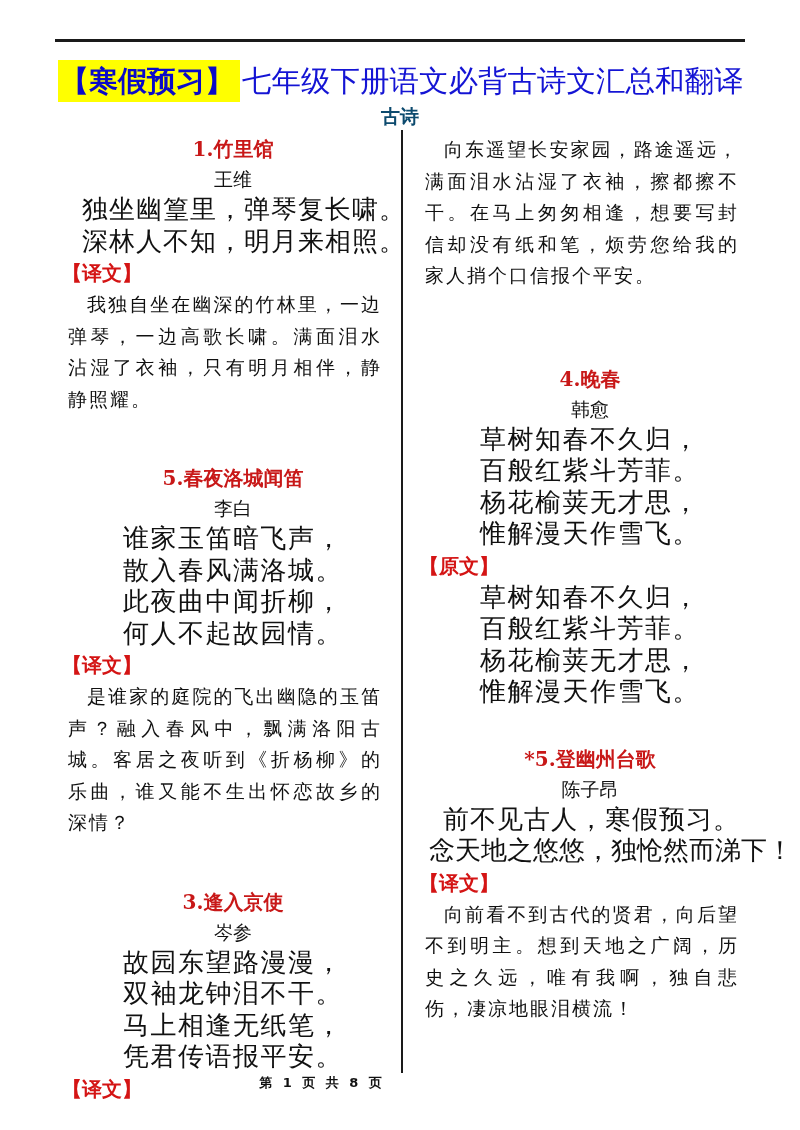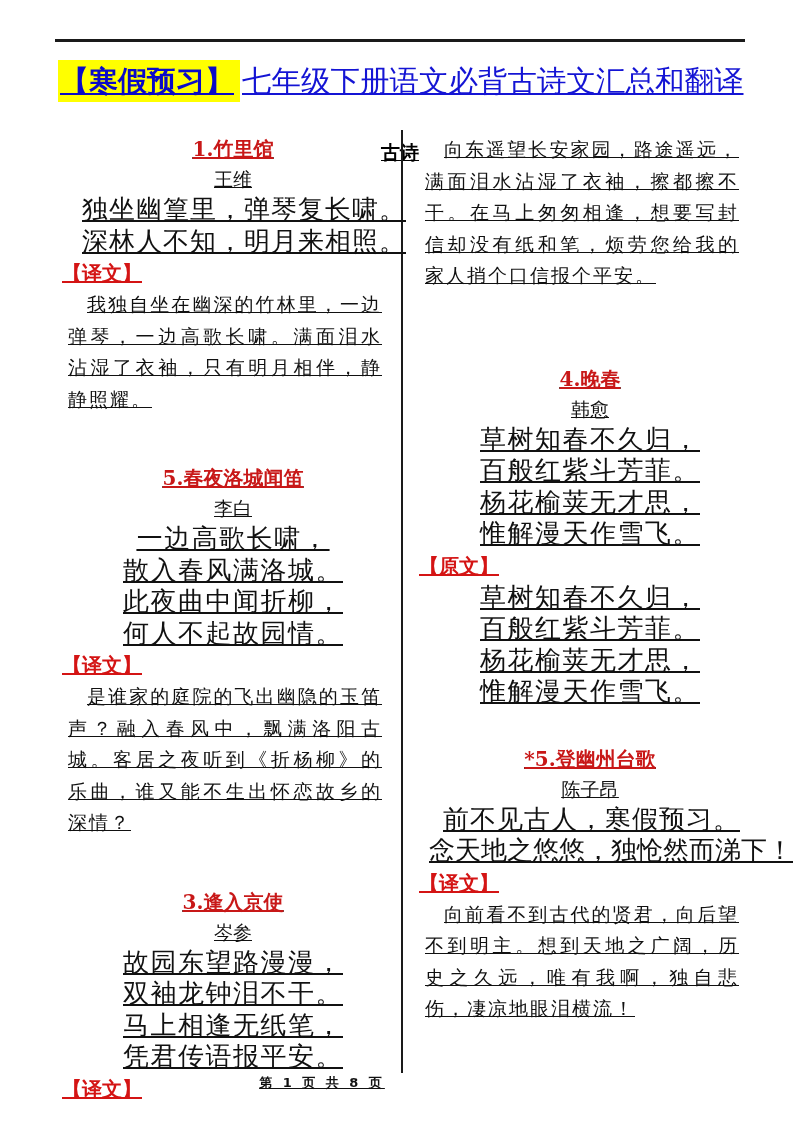--- a/index.html
+++ b/index.html
@@ -1,15 +1,15 @@
 <!DOCTYPE html>
 <html><head>
   <meta charset="utf-8">
   <style>
-    * { margin: 0; padding: 0; box-sizing: border-box; text-decoration: underline; }
+    * { margin: 0; padding: 0; box-sizing: border-box; }
     html, body {
       width: 800px;
       height: 1130px;
       background: #ffffff;
       overflow: hidden;
     }
     body {
       position: relative;
       font-family: "DejaVu Sans", "Liberation Sans", sans-serif;
       color: #111111;
@@ -48,25 +48,24 @@
       font-size: 29.5px;
       letter-spacing: 0px;
       padding-left: 2px;
     }
     .section-label {
       position: absolute;
       left: 0;
       top: 104px;
       width: 800px;
       text-align: center;
-      color: #000000;
+      color: #0c4a6e;
       font-size: 19px;
       line-height: 24px;
       font-weight: bold;
-      margin-top: 36px;
     }
     .divider {
       position: absolute;
       left: 401px;
       top: 130px;
       width: 2px;
       height: 943px;
       background: #1a1a1a;
     }
     .col {
@@ -157,21 +156,21 @@
     <div class="verse verse-wide">深林人不知，明月来相照。</div>
     <div class="marker">【译文】</div>
     <p class="translation">我独自坐在幽深的竹林里，一边弹琴，一边高歌长啸。满面泪水沾湿了衣袖，只有明月相伴，静静照耀。</p>
   </section>
 
   <div class="gap-lg"></div>
 
   <section>
     <div class="poem-title">5.春夜洛城闻笛</div>
     <div class="poem-author">李白</div>
-    <div class="verse">一边高歌长啸，</div>
+    <div class="verse">谁家玉笛暗飞声，</div>
     <div class="verse">散入春风满洛城。</div>
     <div class="verse">此夜曲中闻折柳，</div>
     <div class="verse">何人不起故园情。</div>
     <div class="marker">【译文】</div>
     <p class="translation">是谁家的庭院的飞出幽隐的玉笛声？融入春风中，飘满洛阳古城。客居之夜听到《折杨柳》的乐曲，谁又能不生出怀恋故乡的深情？</p>
   </section>
 
   <div class="gap-lg"></div>
 
   <section>

